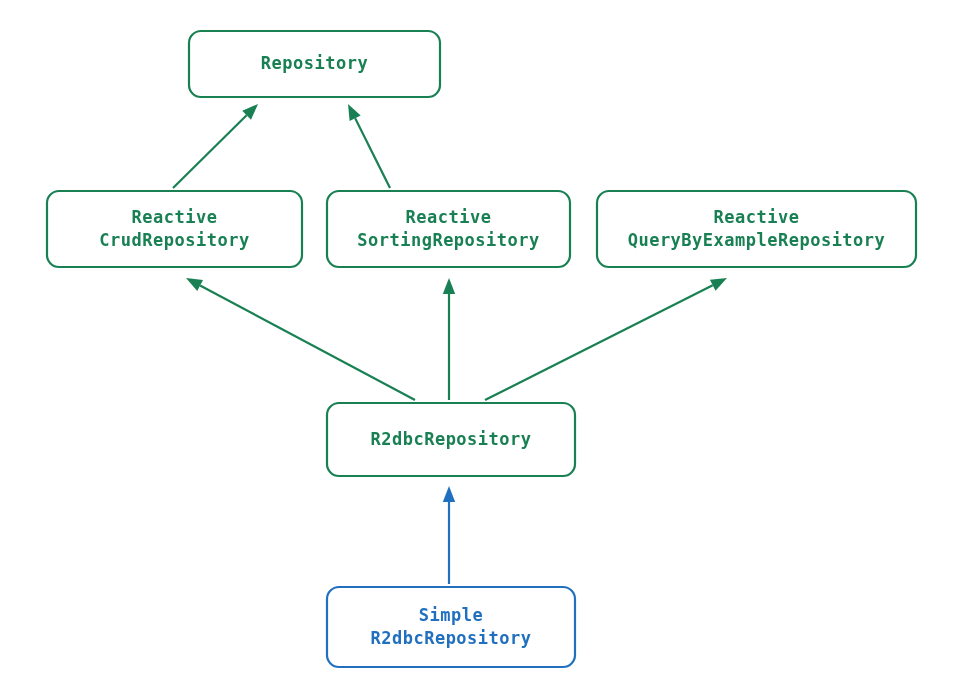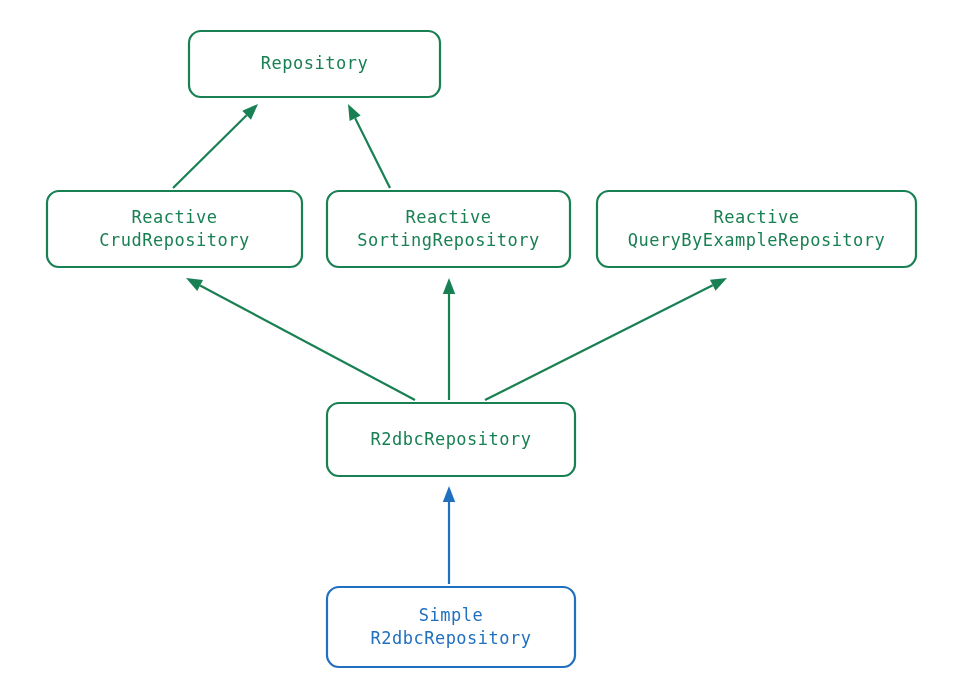--- a/index.html
+++ b/index.html
@@ -10,20 +10,21 @@
   body {
     width: 955px;
     height: 697px;
     overflow: hidden;
     font-family: "DejaVu Sans Mono", "Liberation Mono", monospace;
   }
   #diagram-root {
     position: relative;
     width: 955px;
     height: 567px;
+    font-weight: bold;
   }
   svg#uml-canvas {
     display: block;
     width: 955px;
     height: 697px;
   }
   .node-box {
     fill: #ffffff;
     stroke-width: 2.2;
   }

